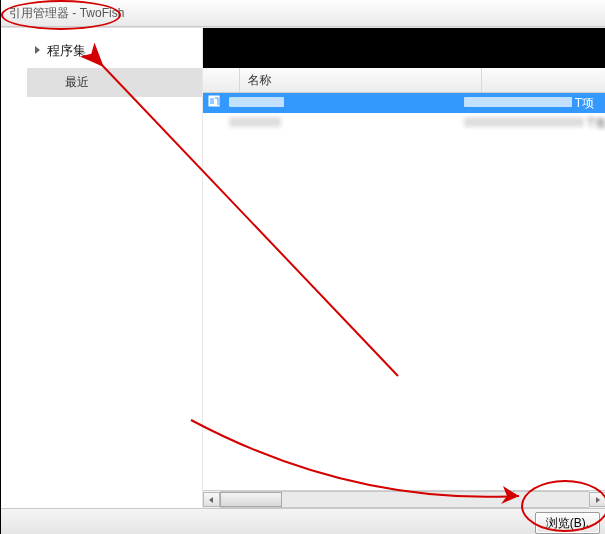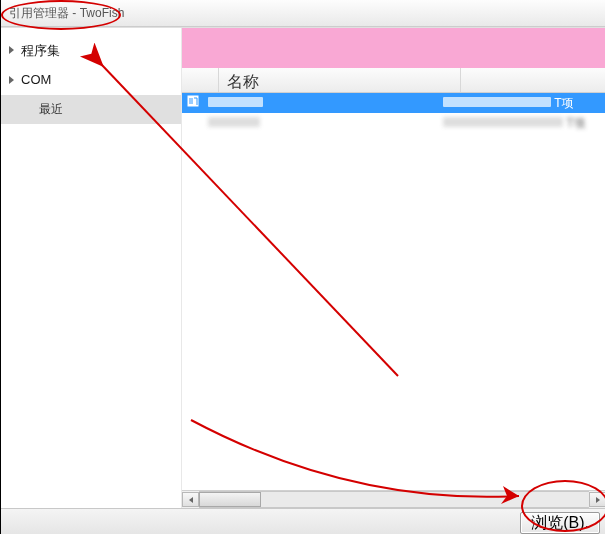--- a/index.html
+++ b/index.html
@@ -10,21 +10,21 @@
     font-family: "Microsoft YaHei", "Segoe UI", Tahoma, sans-serif;
     font-size: 12px;
     color: #333;
     background: #fff;
     overflow: hidden;
   }
   .window {
     position: relative;
     width: 605px;
     height: 534px;
-    background: #f9a8d4;
+    background: #000000;
     border-left: 1px solid #000;
   }
   .title-bar {
     height: 26px;
     line-height: 26px;
     padding-left: 8px;
     font-size: 12px;
     color: #555;
     background: linear-gradient(#fdfdfd, #e9e9e9);
     border-bottom: 1px solid #ccc;
@@ -32,20 +32,21 @@
   }
   .content {
     display: flex;
     height: 480px;
     border-top: 1px solid #e0e0e0;
   }
   .sidebar {
     width: 180px;
     background: #fff;
     padding-top: 8px;
+    padding-left: 26px;
   }
   .nav-item {
     padding: 6px 10px 6px 20px;
     font-size: 13px;
     color: #1a1a1a;
     cursor: default;
     position: relative;
   }
   .nav-item.expandable::before {
     content: '';
@@ -78,21 +79,21 @@
     flex: 1;
     display: flex;
     flex-direction: column;
     border-left: 1px solid #e8e8e8;
   }
   .list-header {
     display: flex;
     height: 24px;
     background: linear-gradient(#fcfcfc, #ececec);
     border-bottom: 1px solid #d0d0d0;
-    font-size: 16px;
+    font-size: 12px;
     color: #333;
   }
   .list-header .col {
     padding: 4px 8px;
     border-right: 1px solid #d8d8d8;
   }
   .list-header .col.chk { width: 20px; }
   .list-header .col.name { width: 225px; }
   .list-header .col.path { flex: 1; border-right: none; }
   .list-body {
@@ -150,21 +151,21 @@
     background: linear-gradient(#f4f4f4,#e4e4e4);
     border-top: 1px solid #c8c8c8;
     display:flex;
     justify-content:flex-end;
     align-items:center;
     padding-right:6px;
   }
   .btn {
     height: 22px;
     padding: 0 10px;
-    font-size: 16px;
+    font-size: 12px;
     background: linear-gradient(#fdfdfd,#e6e6e6);
     border: 1px solid #9a9a9a;
     border-radius: 2px;
     line-height: 20px;
     box-shadow: inset 0 0 0 1px #fff;
   }
   
   .anno-ellipse {
     position:absolute;
     border: 2px solid #d40000;
@@ -185,23 +186,20 @@
 
   <div class="title-bar">
     <span>引用管理器 - TwoFish</span>
   </div>
 
   <div class="content">
 
     <div class="sidebar">
       <div class="nav-item expandable">
         <span>程序集</span>
-      </div>
-      <div class="nav-item expandable">
-        <span>COM</span>
       </div>
       <div class="nav-sub">
         <span>最近</span>
       </div>
     </div>
 
     <div class="main">
       <div style="height:40px"></div>
 
       <div class="list-header">

